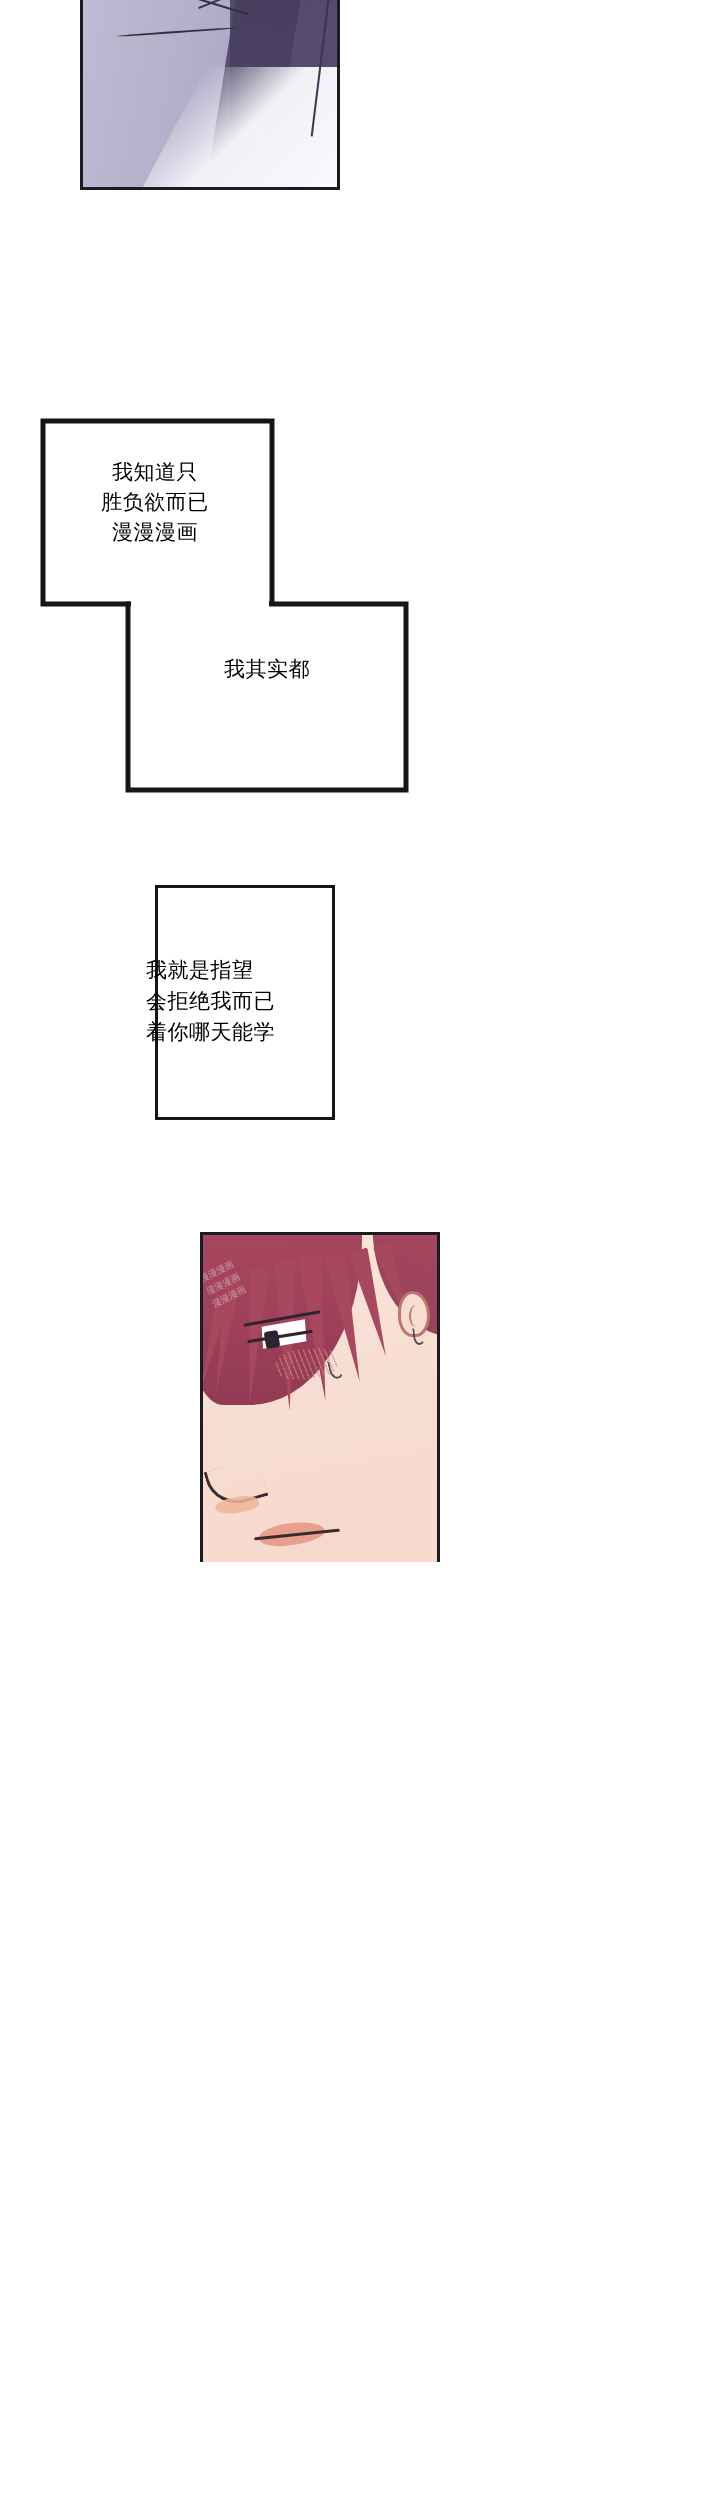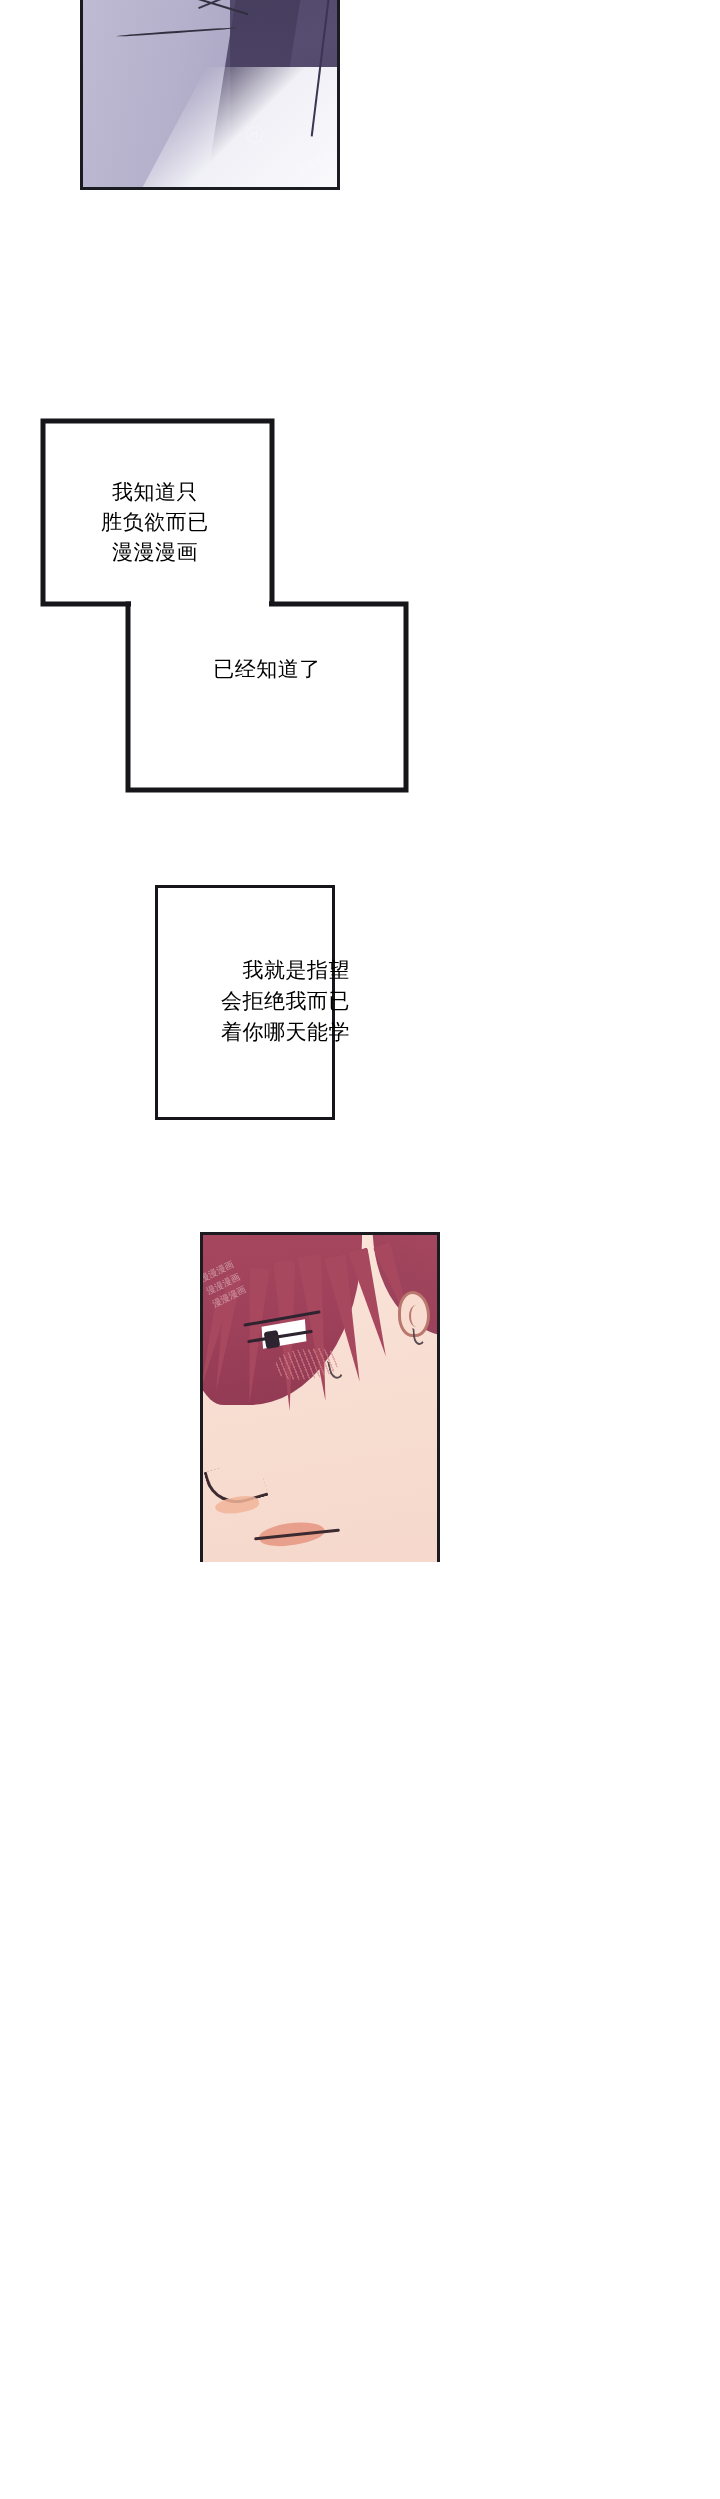--- a/index.html
+++ b/index.html
@@ -122,21 +122,20 @@
   .tb1-text {
     position: absolute;
     left: 0; top: 34px;
     width: 222px;
     text-align: center;
     font-size: 21px;
     line-height: 30px;
     color: #000000;
     letter-spacing: 0.5px;
     font-family: "Liberation Sans", "DejaVu Sans", sans-serif;
-    margin-top: 20px;
   }
 
   .text-box-2 {
     position: absolute;
     left: 128px;
     top: 597px;
     width: 278px;
     height: 192px;
   }
   .tb2-text {
@@ -157,21 +156,21 @@
     top: 885px;
     width: 180px;
     height: 235px;
     border: 3px solid #16161a;
     background: #ffffff;
   }
   .tb3-text {
     position: absolute;
     left: -12px; top: 66px;
     width: 204px;
-    text-align: right;
+    text-align: left;
     font-size: 21px;
     line-height: 31px;
     color: #000000;
     letter-spacing: 0.5px;
   }
 
   
   .panel-bottom {
     position: absolute;
     left: 200px;
@@ -360,21 +359,21 @@
   <div class="text-box-1">
     <div class="tb1-text">
       <div>我知道只</div>
       <div>胜负欲而已</div>
       <div>漫漫漫画</div>
     </div>
   </div>
 
   <div class="text-box-2">
     <div class="tb2-text">
-      <div>已经知道了</div>
+      <div>我其实都</div>
     </div>
   </div>
 
   <div class="text-box-3">
     <div class="tb3-text">
       <div>我就是指望</div>
       <div>会拒绝我而已</div>
       <div>着你哪天能学</div>
     </div>
   </div>

